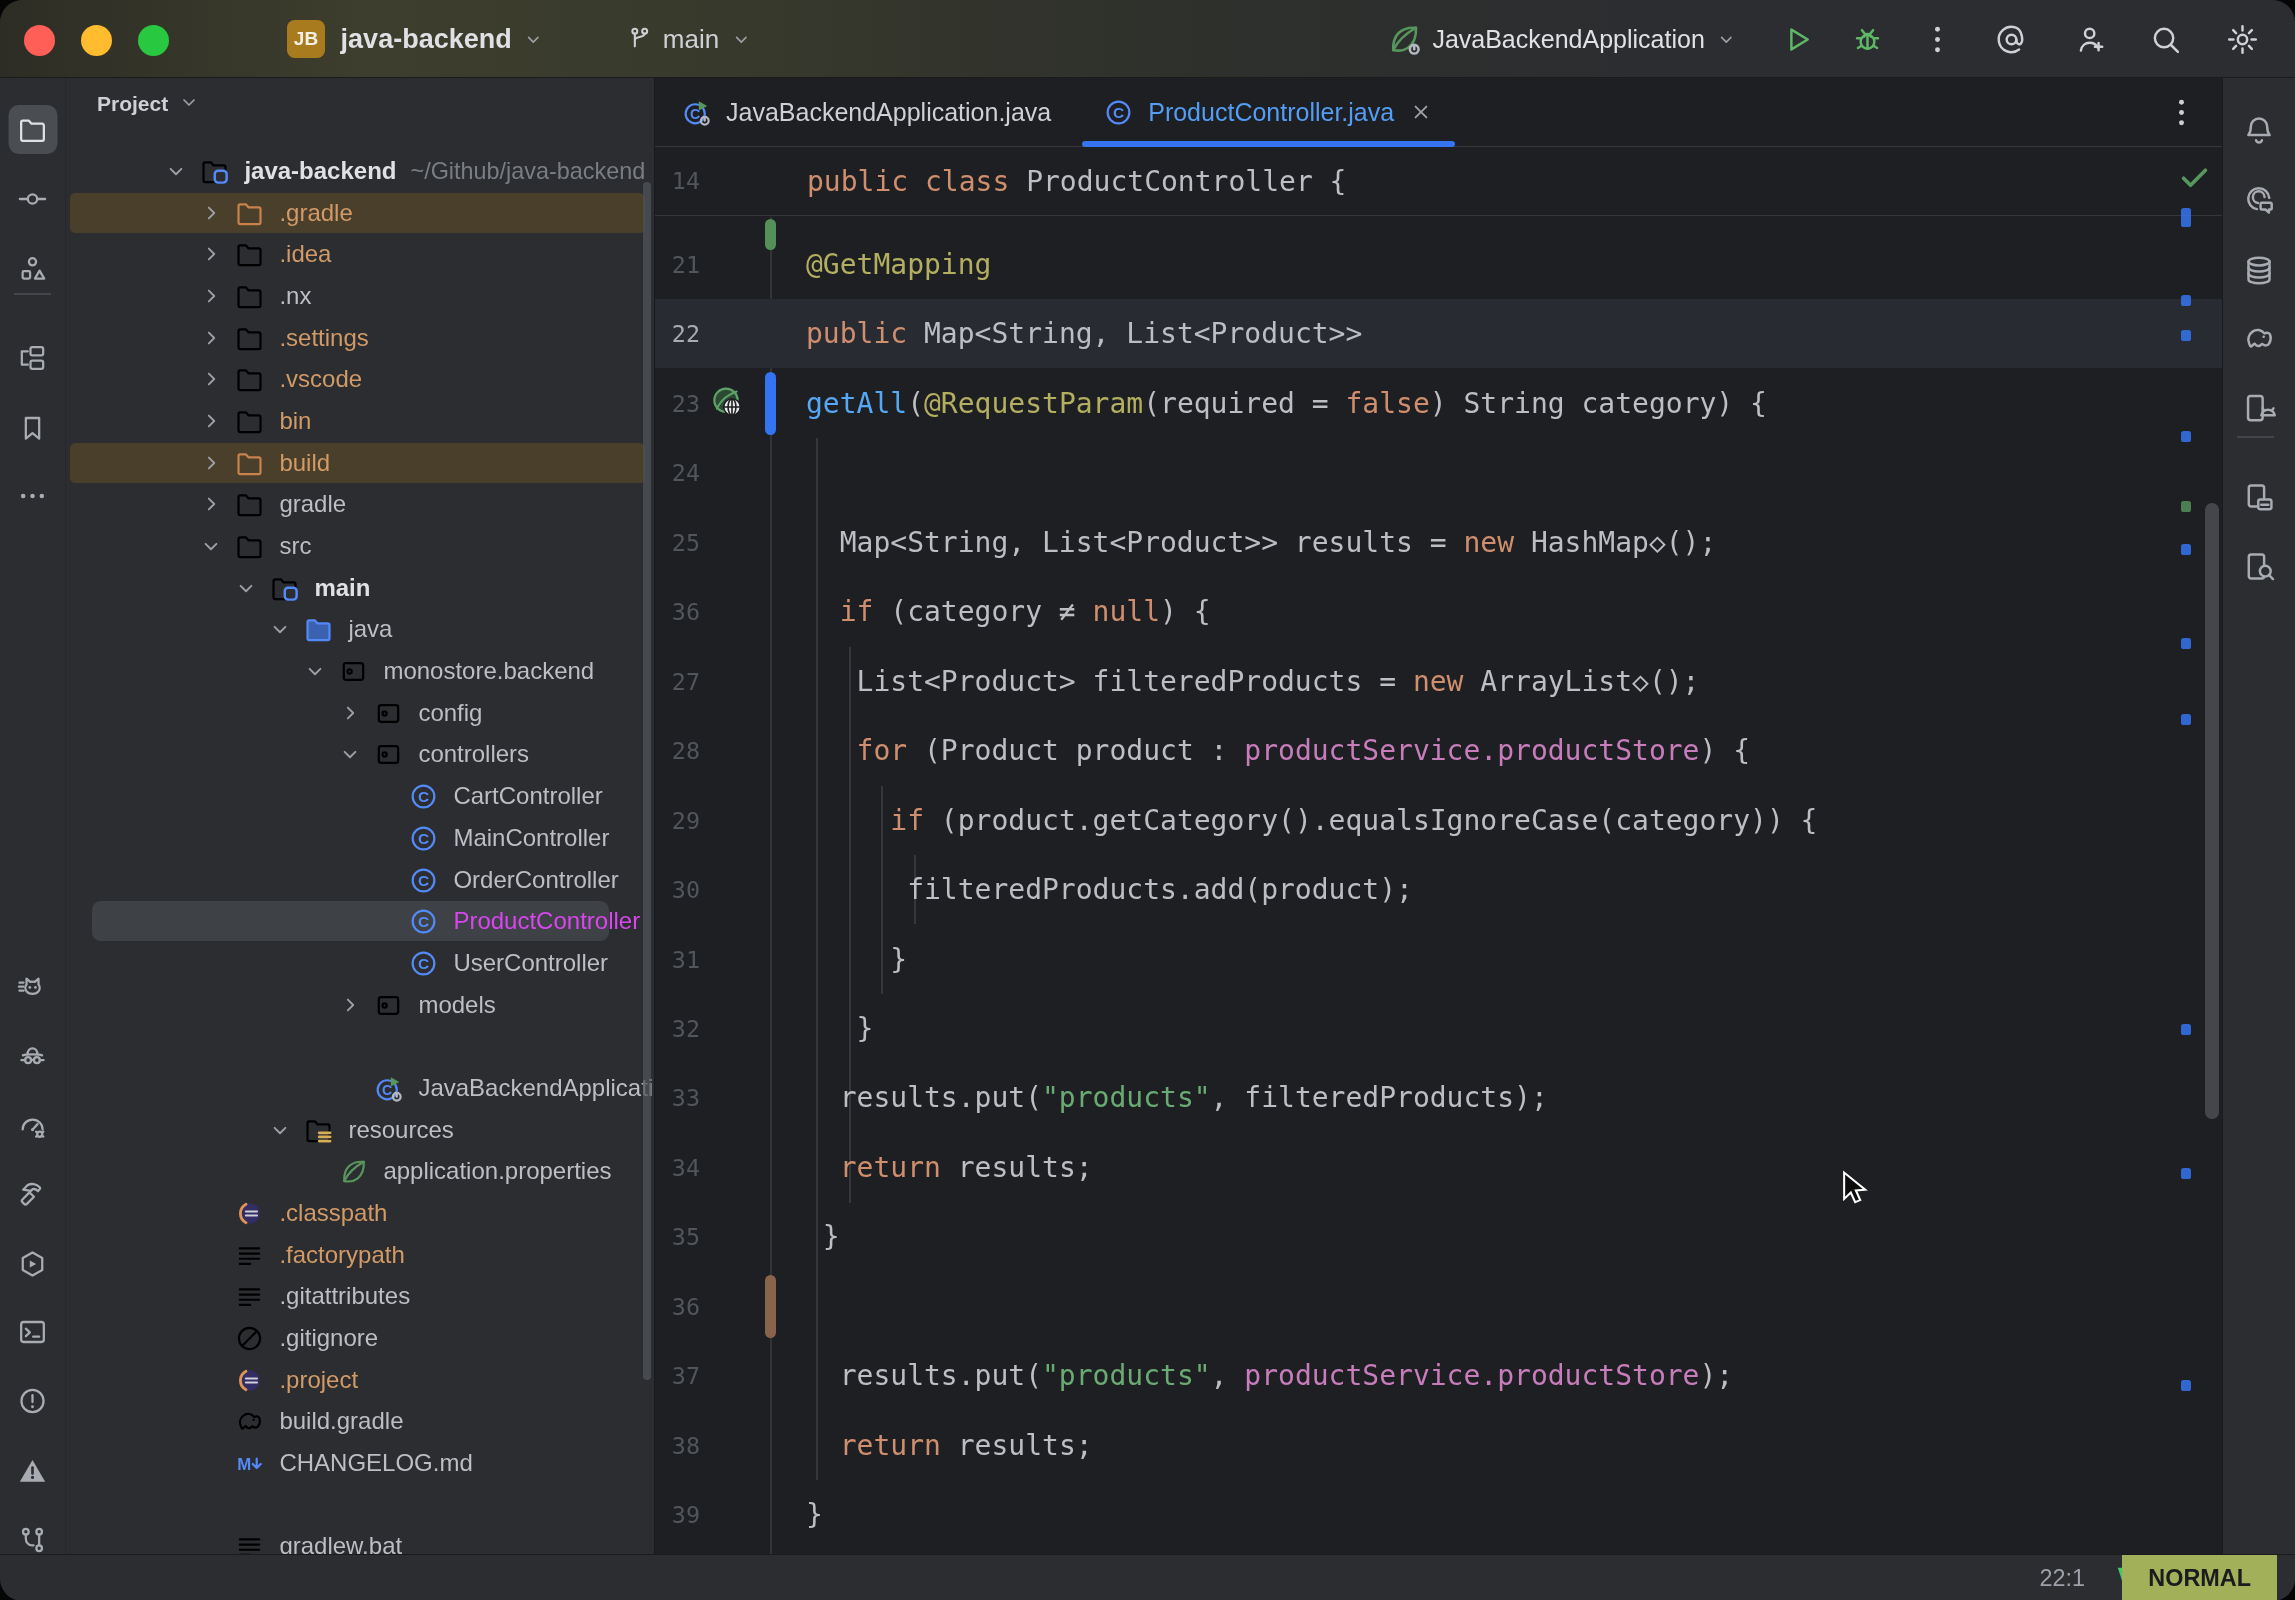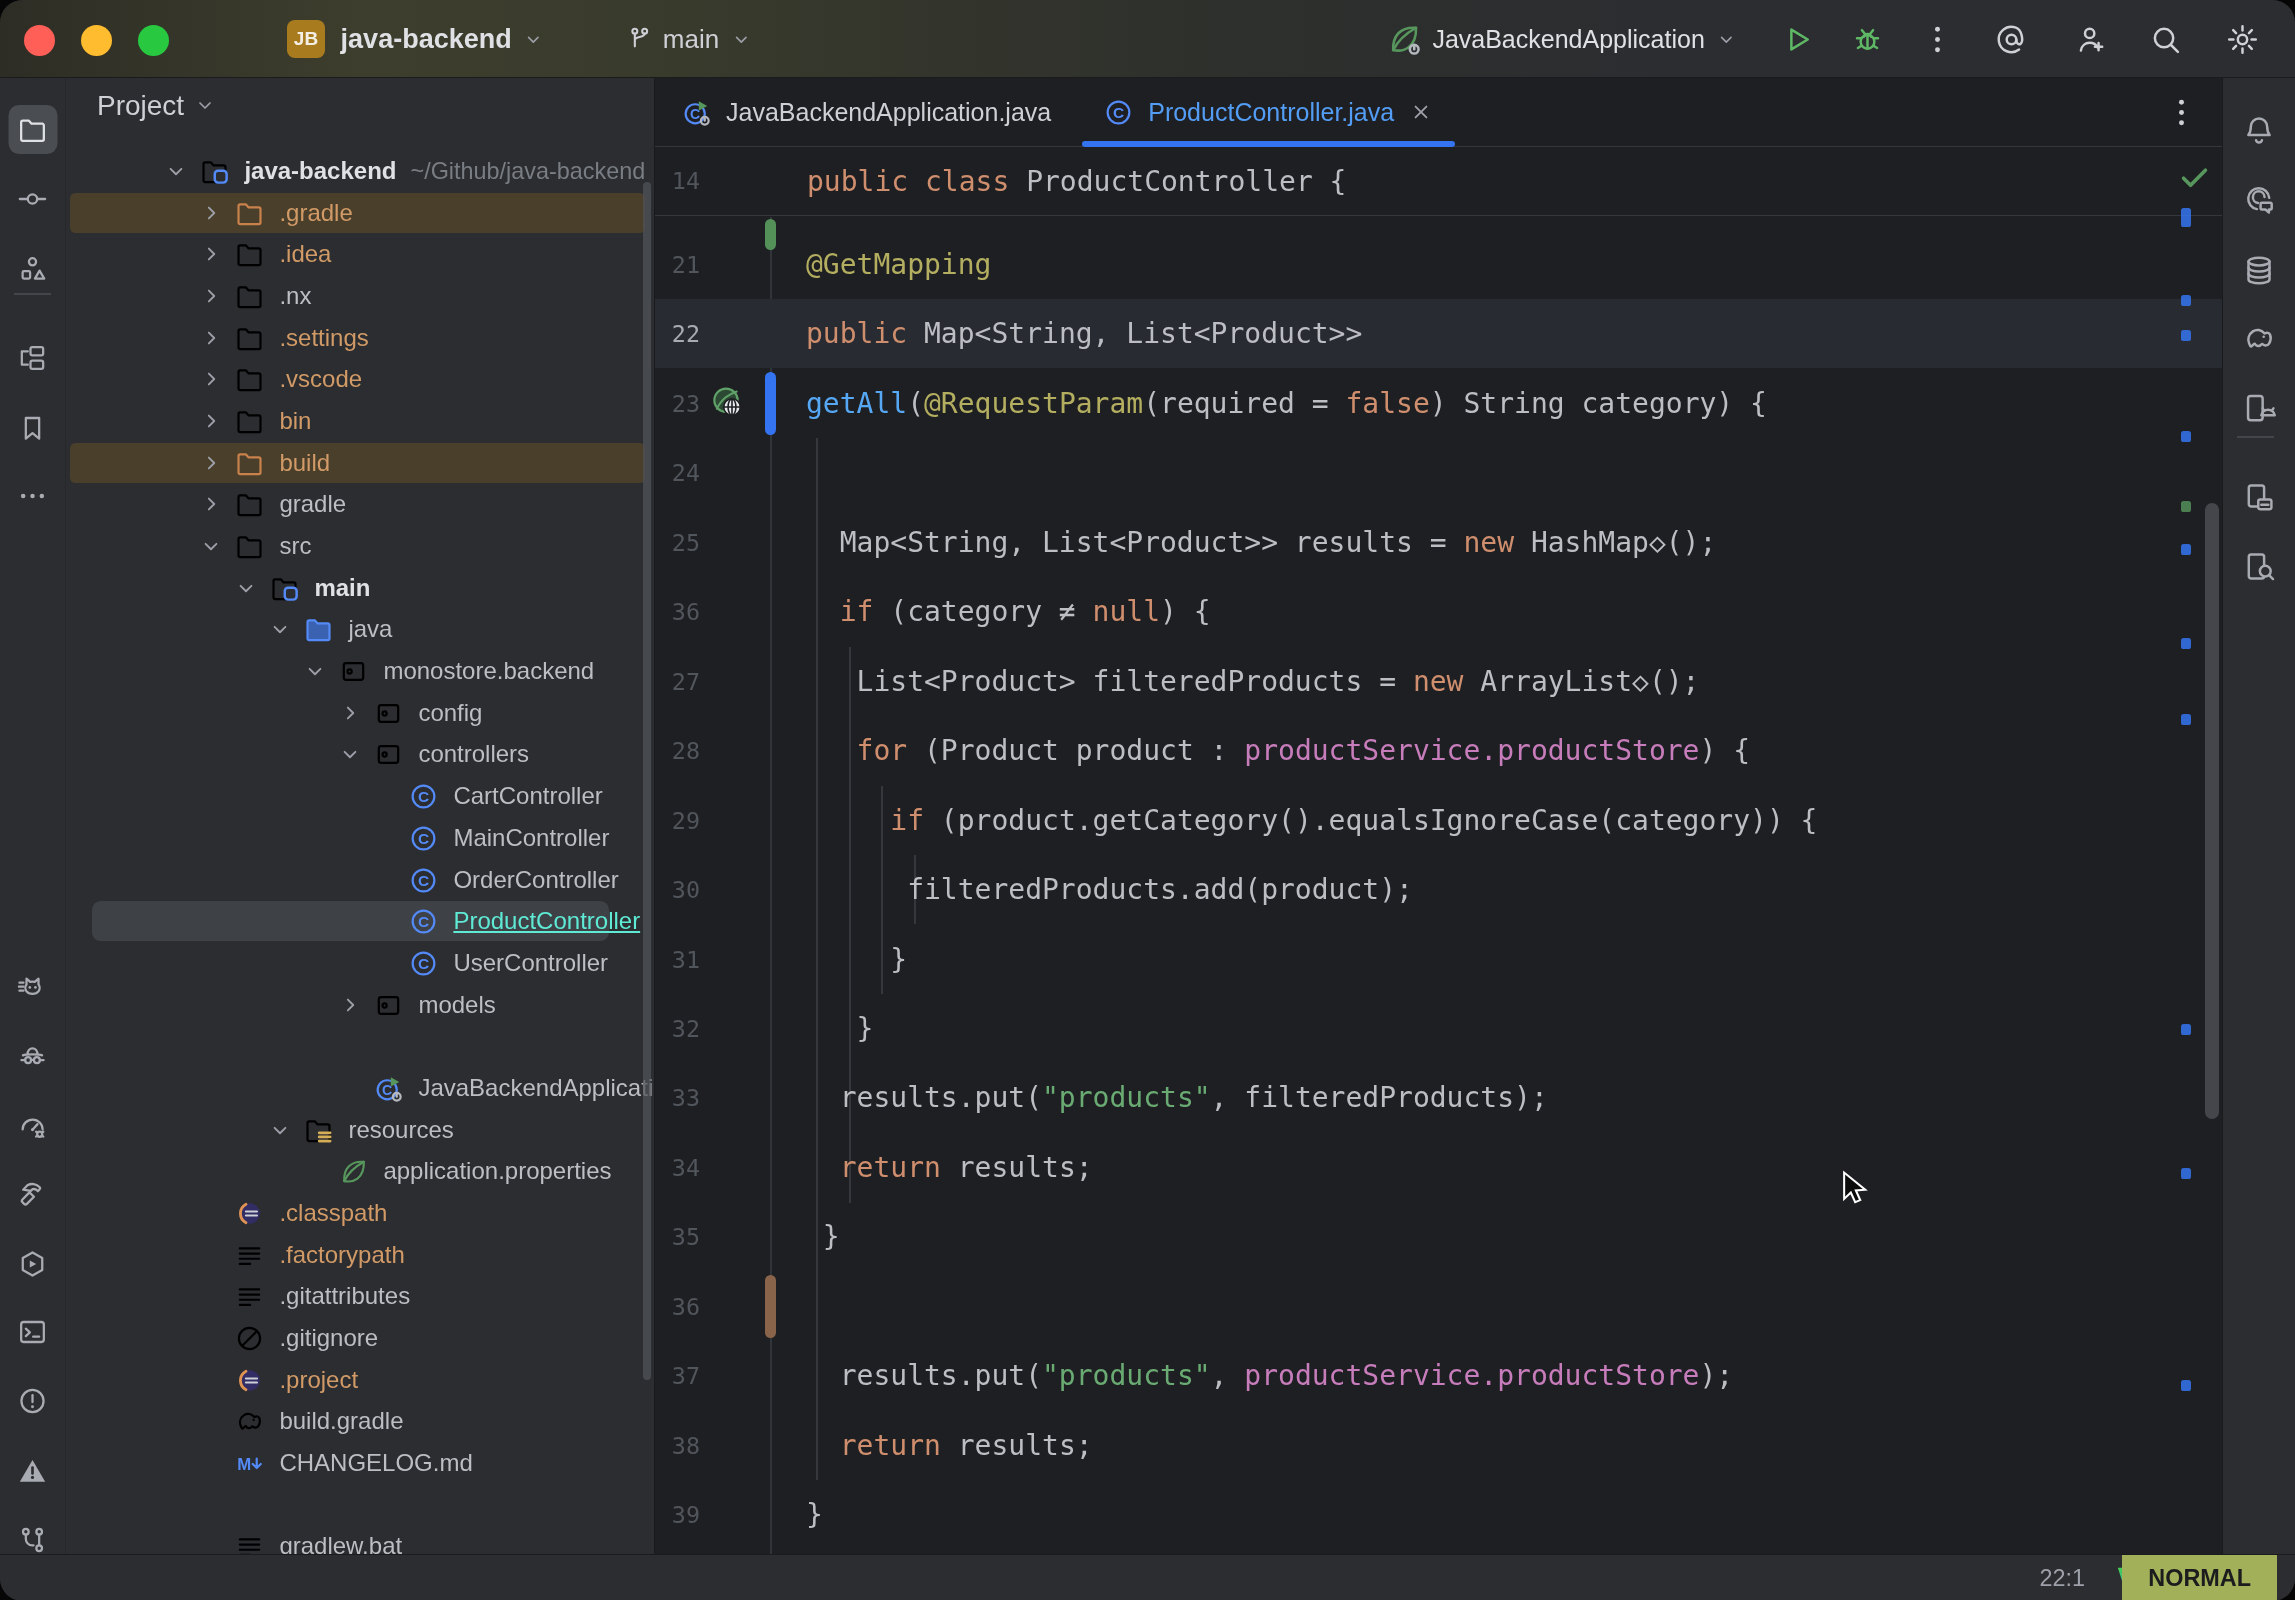--- a/index.html
+++ b/index.html
@@ -35,32 +35,32 @@
   .activity { position:relative; width:65px; background:#2b2d30; flex:none; }
   .rail-btn { position:absolute; left:50%; transform:translateX(-50%); width:49px; height:49px;
     display:flex; align-items:center; justify-content:center; color:#a8abb2; border-radius:10.4px; }
   .rail-btn.active { background:#4a4d51; color:#dfe1e5; }
   .rail-btn svg { width:32px; height:32px; }
   .rail-div { position:absolute; left:14px; width:37px; height:1.7px; background:#43454a; }
 
   .project-panel { position:relative; width:590px; background:#2b2d30; flex:none;
     border-left:0.9px solid #26282b; border-right:0.9px solid #191a1c; overflow:hidden; }
   .pp-header { position:absolute; top:12px; left:31px; display:flex; align-items:center; }
-  .pp-title { font-size:28px; font-weight:400; color:#ced0d6; }
+  .pp-title { font-size:21px; font-weight:700; color:#ced0d6; }
   .pp-header svg { width:24px; height:24px; color:#9da0a8; margin-left:8.7px; }
   .tree { position:absolute; inset:0; }
   .tree-row { position:absolute; left:0; width:100%; height:42px; display:flex; align-items:center; }
   .tr-band { position:absolute; top:0.9px; bottom:0.9px; }
   .tr-band.brown { left:4.3px; right:8.7px; background:#4a3f2b; border-radius:5.2px; }
   .tr-band.selected { left:26px; width:517px; background:#3e4145; border-radius:8.7px; }
   .tr-chev { width:26px; height:26px; color:#9da0a8; flex:none; position:relative; }
   .tr-icon { width:31px; height:31px; margin-left:10.4px; flex:none; position:relative; }
   .tr-label { margin-left:14px; font-size:24px; color:#bcbec4; white-space:nowrap; position:relative; }
   .tr-label.ignored { color:#d19a66; }
-  .tr-label.modblue { color:#5eead4;text-decoration:underline; }
+  .tr-label.modblue { color:#d946ef; }
   .tr-label.bold { font-weight:700; color:#dfe1e5; }
   .tr-suffix { margin-left:14px; font-size:23.4px; color:#797d84; position:relative; }
   .pp-scroll { position:absolute; right:3.5px; top:104px; width:7.8px; height:1198px;
     background:#505358; border-radius:4.3px; opacity:.75; }
 
   
   .editor { position:relative; flex:1; background:#1e1f22; overflow:hidden; }
   .tabbar { position:absolute; top:0; left:0; right:0; height:69px; border-bottom:0.9px solid #35373b;
     display:flex; align-items:stretch; }
   .tab { position:relative; display:flex; align-items:center; gap:14px; padding:0 26px; }

